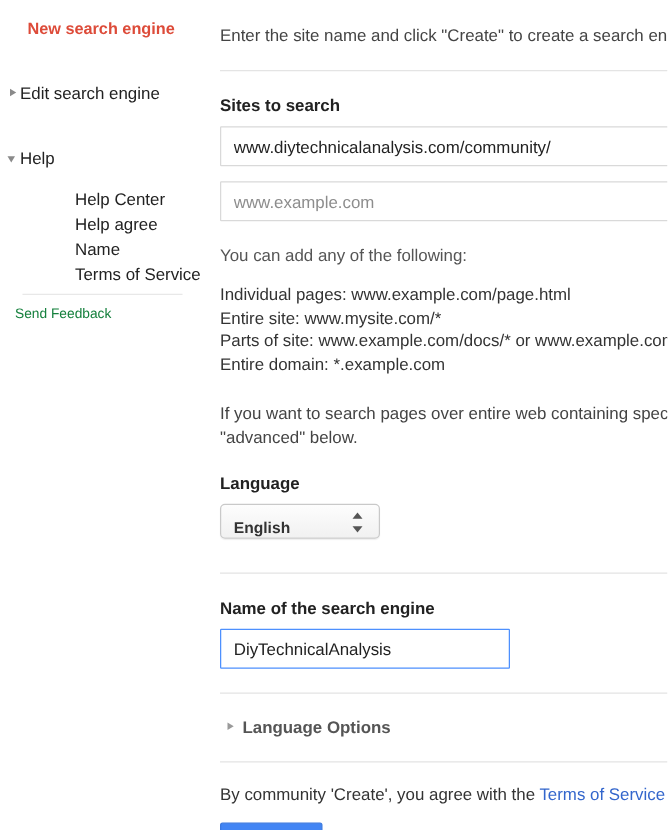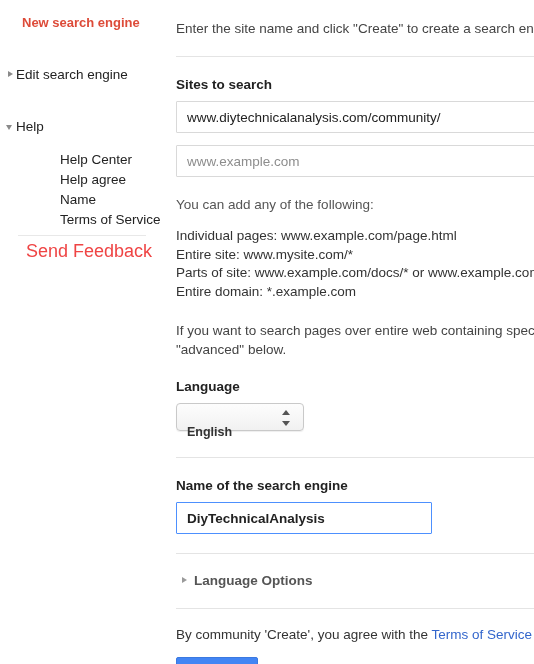--- a/index.html
+++ b/index.html
@@ -88,24 +88,24 @@
   .sub-item {
     font-size: 13.5px;
     line-height: 20px;
     color: #222222;
     padding-left: 60px;
     cursor: pointer;
     white-space: nowrap;
   }
 
   .nav-feedback {
-    font-size: 18px;
+    font-size: 11px;
     line-height: 17px;
-    color: #ef4444;
-    padding-left: 26px;
+    color: #15803d;
+    padding-left: 12px;
     margin-top: 13px;
     cursor: pointer;
     white-space: nowrap;
   }
 
   .sidebar-divider {
     position: absolute;
     left: 18px;
     top: 235px;
     width: 128px;
@@ -207,21 +207,21 @@
     height: 28px;
     border: 1px solid #c9c9c9;
     border-radius: 4px;
     background: linear-gradient(#fdfdfd, #f1f1f1);
     box-shadow: 0 1px 1px rgba(0,0,0,0.07);
     cursor: pointer;
   }
   .selectbox .sel-value {
     position: absolute;
     left: 10px;
-    top: 20px;
+    top: 10px;
     font-size: 12.5px;
     font-weight: bold;
     color: #333333;
     line-height: 17px;
   }
   .sel-arrows {
     position: absolute;
     right: 12px;
     top: 5px;
     width: 9px;
@@ -351,21 +351,21 @@
         <span class="sel-arrows">
           <span class="up"></span>
           <span class="dn"></span>
         </span>
       </div>
 
       <div class="hr" style="margin-top:22px;"></div>
 
       <div class="section-label">Name of the search engine</div>
 
-      <input class="txtinput focused" type="text" style="width: 256px; font-weight: bold;" value="DiyTechnicalAnalysis">
+      <input class="txtinput focused" type="text" style="width: 232px;" value="DiyTechnicalAnalysis">
 
       <div class="hr" style="margin-top:19px;"></div>
 
       <div class="adv-row">
         <span class="tri"></span>
         <span>Language Options</span>
       </div>
 
       <div class="hr" style="margin-top:18px;"></div>
 

